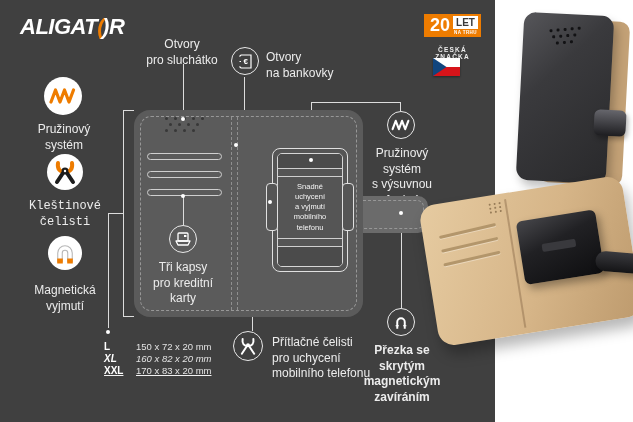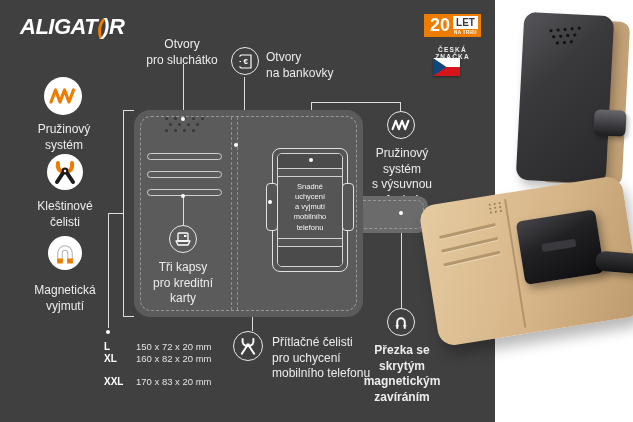--- a/index.html
+++ b/index.html
@@ -149,21 +149,21 @@
   <div class="abs circle-solid" style="left:47px; top:154px; width:36px; height:36px;">
     <svg width="26" height="26" viewBox="0 0 26 26">
       <path d="M6,4 C5,10 8,13 13,13" fill="none" stroke="#ee7c00" stroke-width="4" stroke-linecap="round"></path>
       <path d="M20,4 C21,10 18,13 13,13" fill="none" stroke="#ee7c00" stroke-width="4" stroke-linecap="round"></path>
       <line x1="11" y1="14" x2="5" y2="23" stroke="#1d1d1d" stroke-width="4" stroke-linecap="round"></line>
       <line x1="15" y1="14" x2="21" y2="23" stroke="#1d1d1d" stroke-width="4" stroke-linecap="round"></line>
       <circle cx="13" cy="12" r="3.4" fill="#1d1d1d"></circle>
       <circle cx="13" cy="12" r="1.2" fill="#ffffff"></circle>
     </svg>
   </div>
-  <div class="abs lbl center" style="left:24px; top:199px; width:82px;">Kleštinové
+  <div class="abs lbl center" style="left:24px; top:199px; width:82px;font-family:Liberation Mono, monospace;">Kleštinové
 čelisti</div>
 
   <div class="abs circle-solid" style="left:48px; top:236px; width:34px; height:34px;">
     <svg width="24" height="24" viewBox="0 0 24 24">
       <path d="M7,21 L7,12 A5,5 0 0 1 17,12 L17,21" fill="none" stroke="#b7b7b7" stroke-width="5.6"></path>
       <path d="M7,21 L7,12 A5,5 0 0 1 17,12 L17,21" fill="none" stroke="#ffffff" stroke-width="3.4"></path>
       <rect x="4.2" y="17.5" width="5.6" height="5" fill="#ee7c00"></rect>
       <rect x="14.2" y="17.5" width="5.6" height="5" fill="#ee7c00"></rect>
     </svg>
   </div>
@@ -295,25 +295,25 @@
   <div class="hline" style="left:123px; top:110px; width:11px;"></div>
   <div class="hline" style="left:123px; top:316px; width:11px;"></div>
   <div class="hline" style="left:108px; top:213px; width:15px;"></div>
   <div class="vline" style="left:108px; top:213px; height:115px;"></div>
   <div class="dot" style="left:106px; top:330px;"></div>
 
   <div class="size-row" style="top:341px;">
     <span class="size-label">L</span>
     <span class="size-value">150 x 72 x 20 mm</span>
   </div>
-  <div class="size-row" style="top:353px;">
+  <div class="size-row" style="top:353px;font-style:italic;">
     <span class="size-label">XL</span>
     <span class="size-value">160 x 82 x 20 mm</span>
   </div>
-  <div class="size-row" style="top:376px;">
+  <div class="size-row" style="top:365px;text-decoration:underline;">
     <span class="size-label">XXL</span>
     <span class="size-value">170 x 83 x 20 mm</span>
   </div>
 
   <div class="abs photo" style="left:508px; top:12px; width:124px; height:178px;">
     <div class="pc-back"></div>
     <div class="pc-front">
       <div>
         <div class="pc-dot" style="left:26px; top:16px;"></div>
           <div class="pc-dot" style="left:33px; top:15px;"></div>

